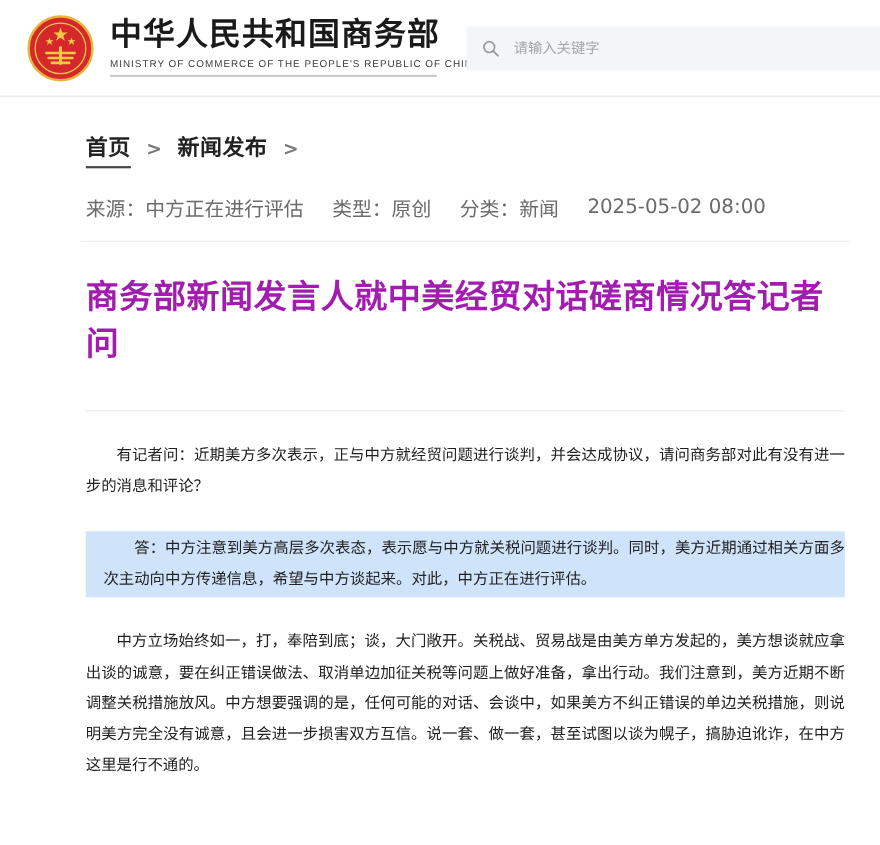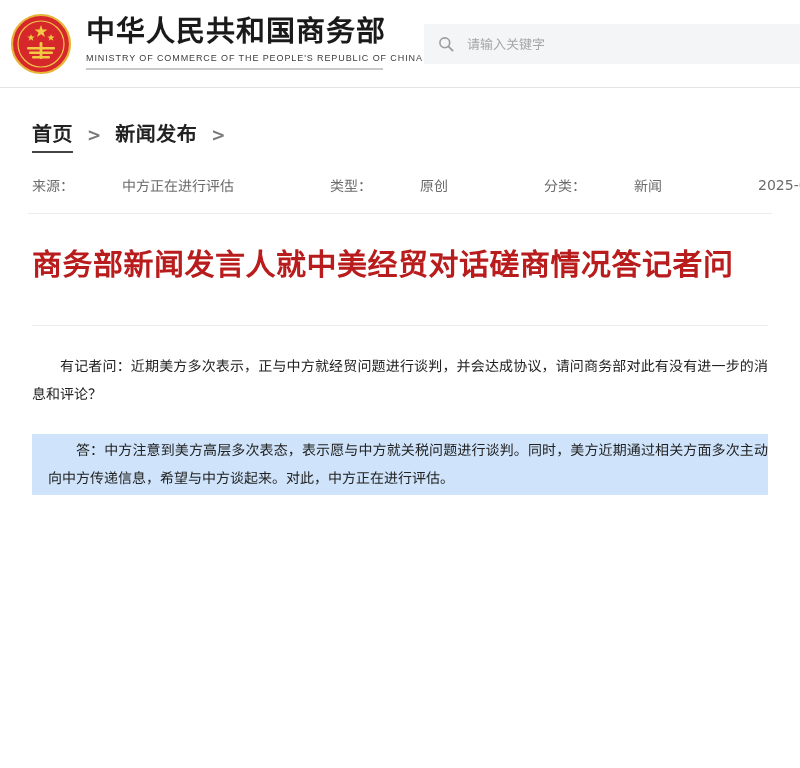--- a/index.html
+++ b/index.html
@@ -13,21 +13,21 @@
     overflow: hidden;
   }
 
   
   .site-header {
     position: relative;
     height: 88px;
     background: #ffffff;
     display: flex;
     align-items: center;
-    padding: 0 0 0 6px;
+    padding: 0 0 0 20px;
     border-bottom: 1px solid #e4e4e4;
   }
   .emblem {
     width: 62px;
     height: 62px;
     margin-left: 4px;
     margin-right: 14px;
     flex: 0 0 auto;
     position: relative;
   }
@@ -86,20 +86,21 @@
     color: #be185d;
     width: 260px;
     font-family: "DejaVu Sans", "Liberation Sans", sans-serif;
   }
   .search-input::placeholder { color: #a6a6a6; }
 
   
   .page {
     padding: 0 28px 0 28px;
     position: relative;
+    margin-left: 46px;
   }
 
   .breadcrumb {
     display: flex;
     align-items: baseline;
     padding: 30px 0 0 4px;
     font-family: "DejaVu Sans", "Liberation Sans", sans-serif;
   }
   .crumb {
     font-size: 20px;
@@ -113,42 +114,41 @@
   }
   .crumb-sep {
     font-size: 17px;
     color: #7a7a7a;
     margin: 0 14px;
     font-weight: bold;
   }
 
   .meta-row {
     margin: 22px 0 0 4px;
-    font-size: 14px;
+    font-size: 18px;
     color: #6b6b6b;
     font-family: "DejaVu Sans", "Liberation Sans", sans-serif;
     display: flex;
     align-items: center;
     flex-wrap: nowrap;
-    gap: 48px;
   }
   .meta-item { white-space: nowrap; }
   .meta-gap { display: inline-block; width: 26px; }
 
   .meta-divider {
     margin-top: 18px;
     border-top: 1px solid #ececec;
   }
 
   .article-title {
     font-family: "DejaVu Sans", "Liberation Sans", sans-serif;
     font-size: 30px;
     font-weight: bold;
     line-height: 1.42;
-    color: #b91c1c;
+    color: #a21caf;
     margin: 30px 4px 0 4px;
     letter-spacing: 0.5px;
   }
 
   .title-divider {
     margin: 38px 4px 0 4px;
     border-top: 1px solid #ececec;
   }
 
   .article-body {
@@ -235,14 +235,15 @@
 
   <div class="meta-divider"></div>
 
   <h1 class="article-title">商务部新闻发言人就中美经贸对话磋商情况答记者问</h1>
 
   <div class="title-divider"></div>
 
   <div class="article-body">
     <p class="para">有记者问：近期美方多次表示，正与中方就经贸问题进行谈判，并会达成协议，请问商务部对此有没有进一步的消息和评论？</p>
     <p class="para highlight"><span class="hl-text">答：中方注意到美方高层多次表态，表示愿与中方就关税问题进行谈判。同时，美方近期通过相关方面多次主动向中方传递信息，希望与中方谈起来。对此，中方正在进行评估。</span></p>
+    <p class="para">中方立场始终如一，打，奉陪到底；谈，大门敞开。关税战、贸易战是由美方单方发起的，美方想谈就应拿出谈的诚意，要在纠正错误做法、取消单边加征关税等问题上做好准备，拿出行动。我们注意到，美方近期不断调整关税措施放风。中方想要强调的是，任何可能的对话、会谈中，如果美方不纠正错误的单边关税措施，则说明美方完全没有诚意，且会进一步损害双方互信。说一套、做一套，甚至试图以谈为幌子，搞胁迫讹诈，在中方这里是行不通的。</p>
   </div>
 </div>
 
 </body></html>

